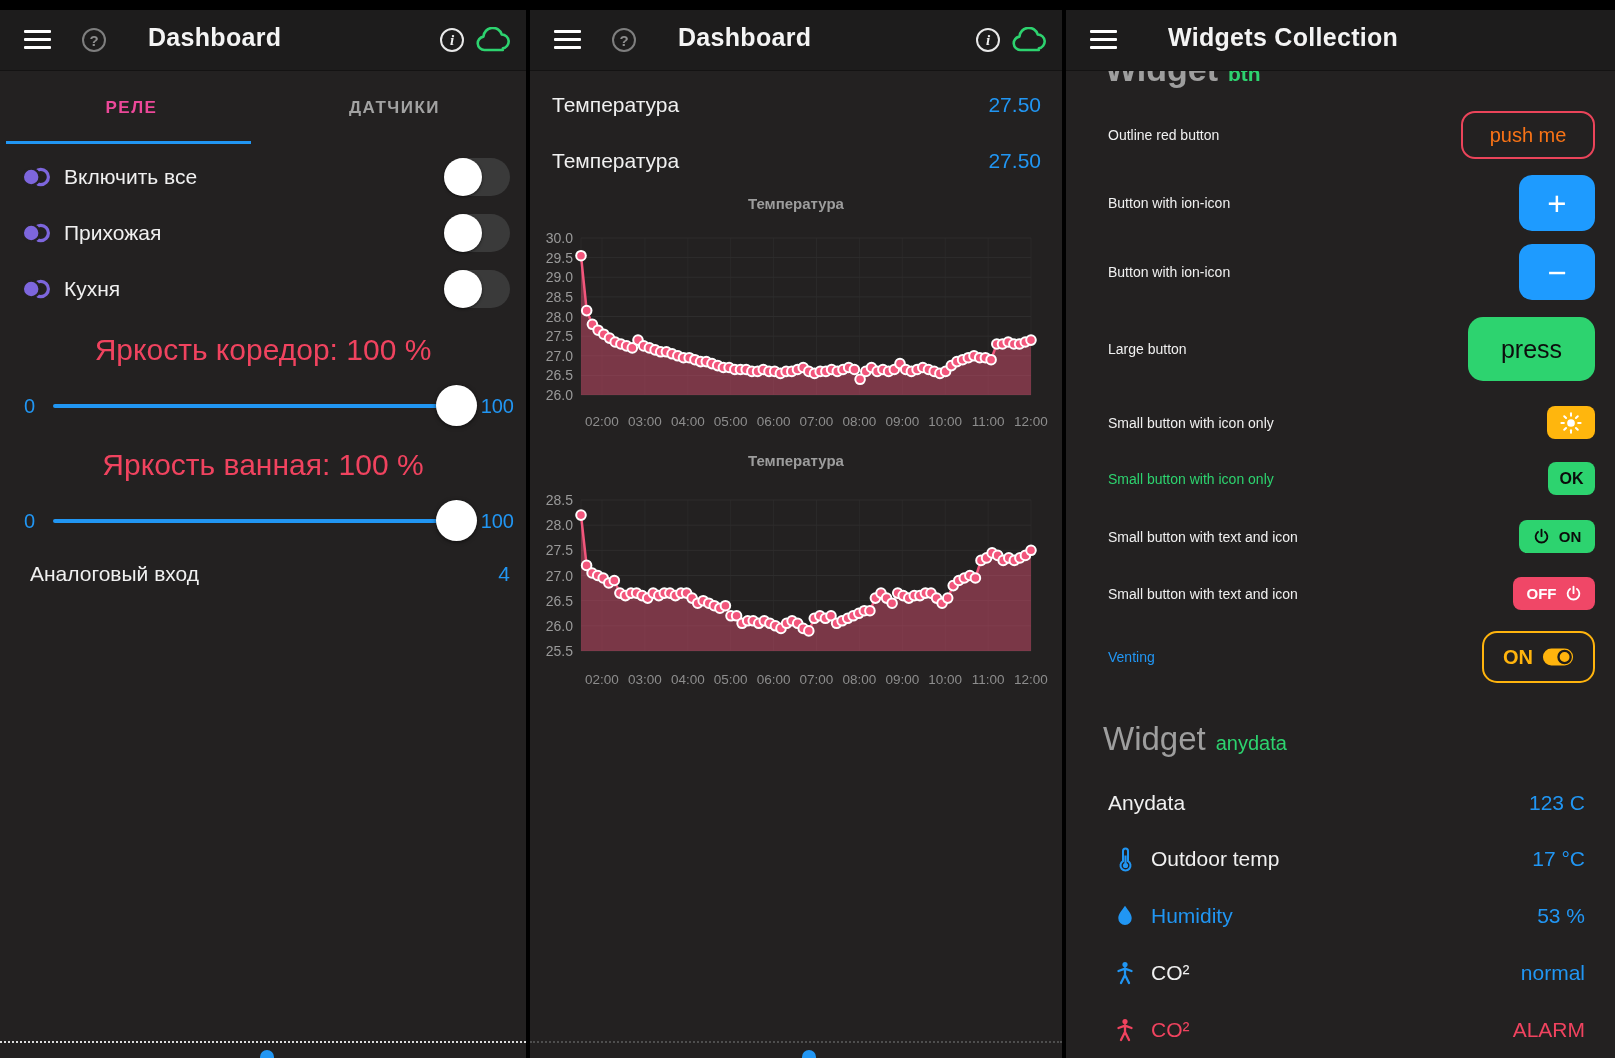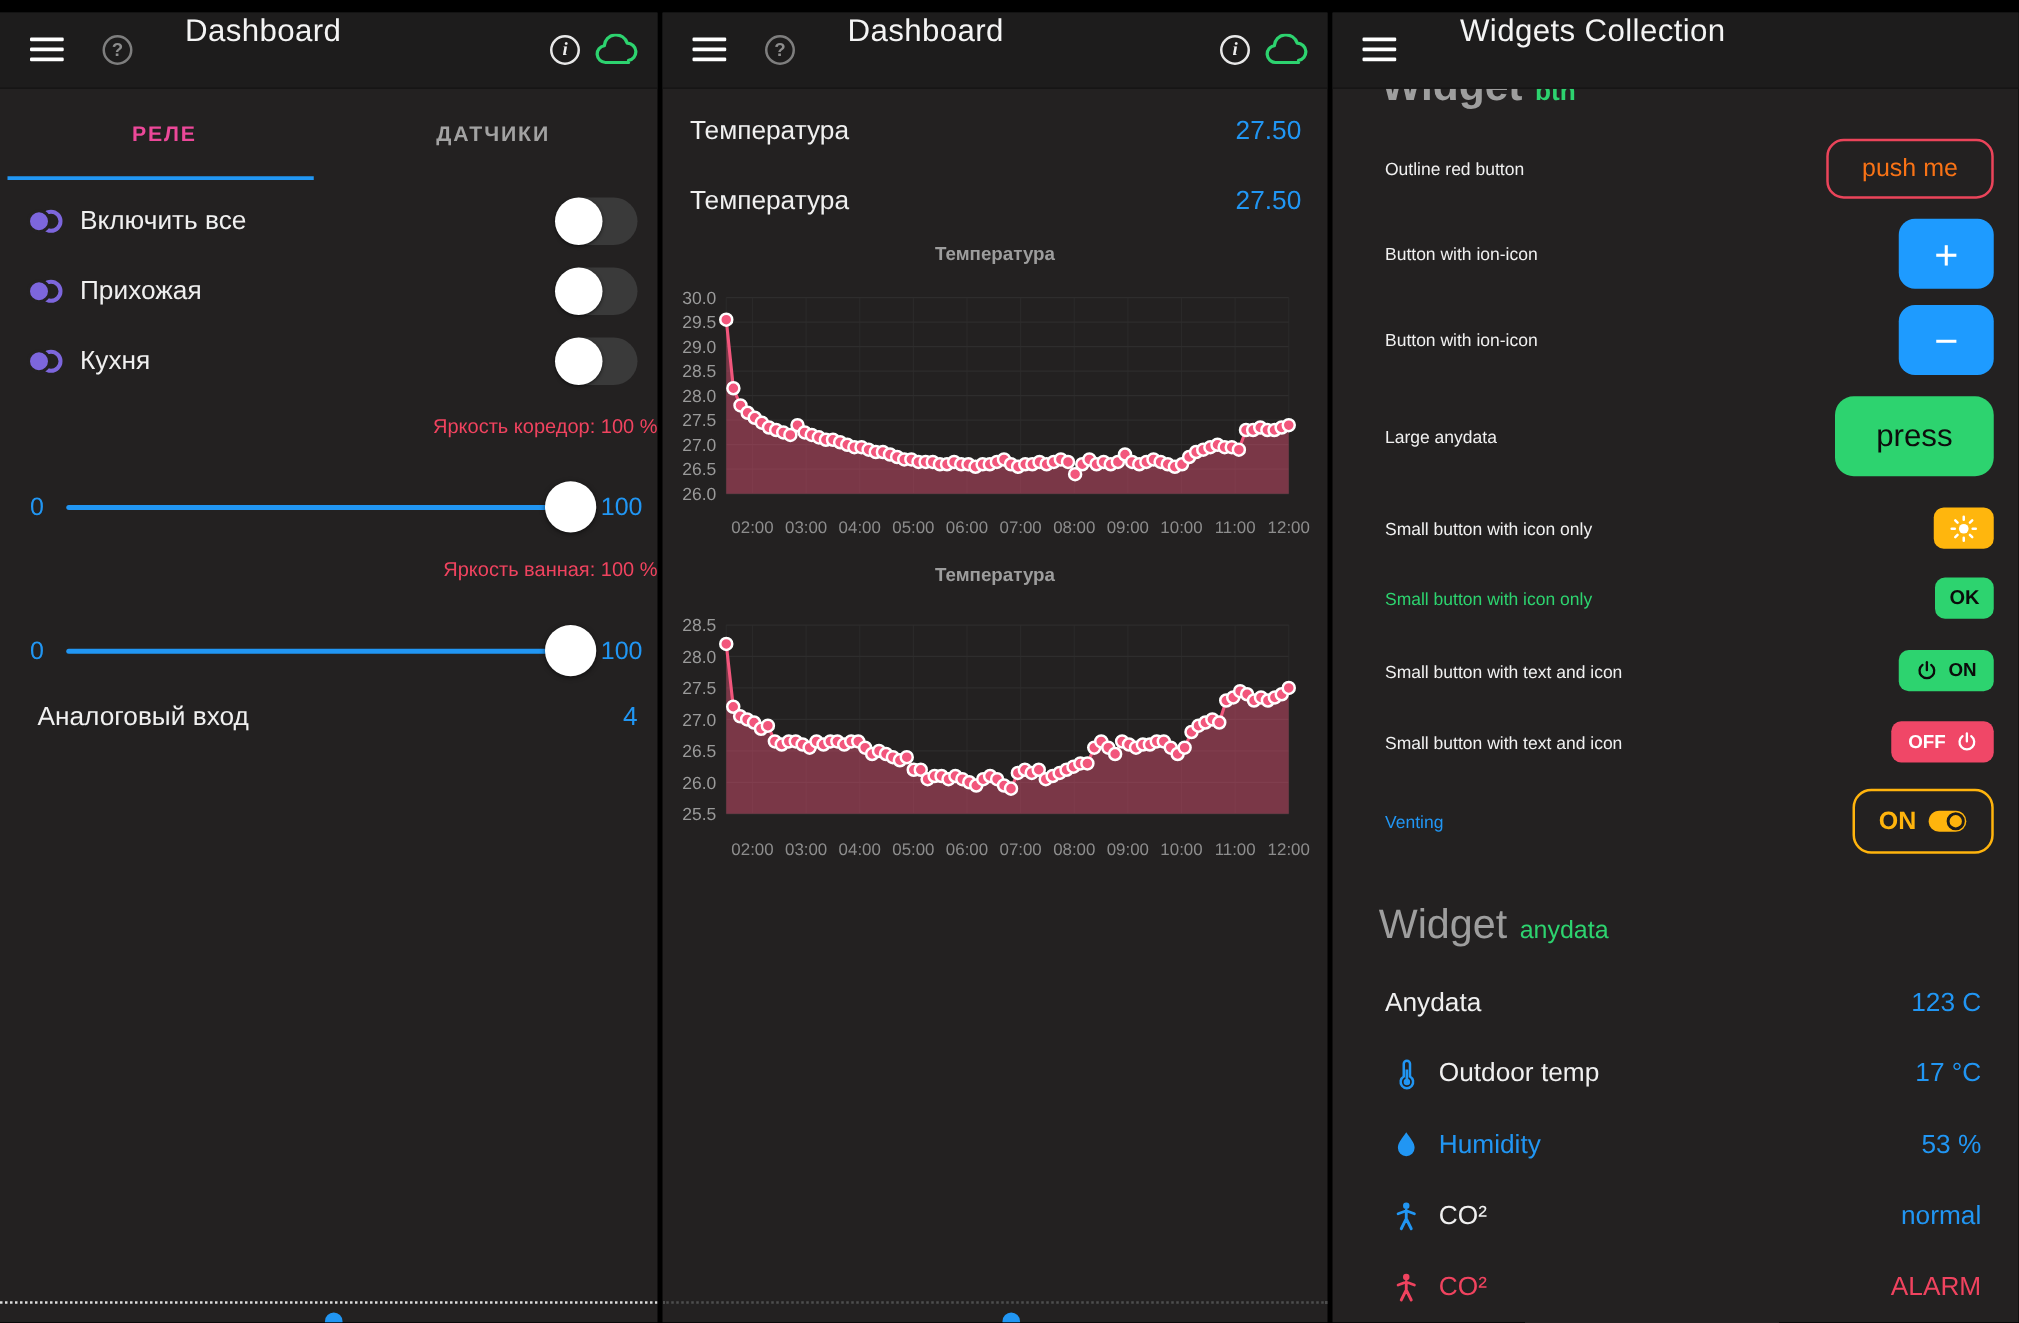--- a/index.html
+++ b/index.html
@@ -7,21 +7,21 @@
   .app{display:flex;gap:4px;width:1615px;height:1058px;}
   .panel{position:relative;background:#232121;height:1048px;margin-top:10px;overflow:hidden;flex:none;}
   .panel-left{width:526px;}
   .panel-mid{width:532px;}
   .panel-right{width:549px;}
 
   
   .hdr{position:absolute;top:0;left:0;right:0;height:60px;background:#1d1c1c;z-index:6;border-bottom:1px solid #141313;}
   .burger{position:absolute;left:24px;top:20px;width:27px;height:19px;cursor:pointer;}
   .burger i{display:block;height:3px;background:#fff;margin-bottom:5px;border-radius:1px;}
-  .hdr-title{position:absolute;left:148px;top:1px;font-size:25px;font-weight:normal;color:#f4f4f4;letter-spacing:.3px;white-space:nowrap;}
+  .hdr-title{position:absolute;left:148px;top:13px;font-size:25px;font-weight:bold;color:#f4f4f4;letter-spacing:.3px;white-space:nowrap;}
   .circ{position:absolute;width:24px;height:24px;border-radius:50%;display:flex;align-items:center;justify-content:center;box-sizing:border-box;}
   .help{left:82px;top:18px;border:2px solid #7e7e7e;color:#8d8d8d;font-size:15px;font-weight:bold;}
   .info{right:62px;top:18px;border:2px solid #e8e8e8;color:#eee;font-size:15px;font-family:"Liberation Serif",serif;font-style:italic;font-weight:bold;}
   .cloud{position:absolute;right:14px;top:17px;width:38px;height:27px;}
 
   
   .tabbar{position:absolute;top:60px;left:0;right:0;height:75px;display:flex;}
   .tab{flex:1;display:flex;align-items:center;justify-content:center;font-size:17px;font-weight:bold;letter-spacing:1.5px;cursor:pointer;}
   .tab.active{color:#ec4899;}
   .tab.inactive{color:#a2a2a2;}
@@ -31,21 +31,21 @@
   .arow{position:absolute;left:0;right:0;display:flex;align-items:center;}
   .lbl{color:#f0f0f0;font-size:21px;}
   .val{color:#2196f3;font-size:21px;margin-left:auto;}
 
   
   .swrow{height:56px;padding-left:20px;}
   .relay-ico{width:32px;height:22px;margin-right:12px;flex:none;}
   .toggle{position:absolute;right:16px;width:66px;height:38px;border-radius:19px;background:#3a3a3a;cursor:pointer;}
   .toggle .knob{position:absolute;left:0;top:0;width:38px;height:38px;border-radius:50%;background:#fff;box-shadow:0 1px 3px rgba(0,0,0,.6);}
 
-  .redlabel{position:absolute;left:0;right:0;text-align:right;color:#f0435f;font-size:16px;}
+  .redlabel{position:absolute;left:0;right:0;text-align:center;color:#f0435f;font-size:30px;}
   .slider{height:44px;padding:0 12px 0 24px;}
   .slider .minl,.slider .maxl{color:#2196f3;font-size:20px;flex:none;}
   .slider .track{flex:1;height:4px;background:#2196f3;margin:0 0 0 18px;position:relative;border-radius:2px;}
   .slider .sknob{position:absolute;right:-4px;top:-19px;width:41px;height:41px;border-radius:50%;background:#fff;box-shadow:0 1px 4px rgba(0,0,0,.6);cursor:pointer;}
   .slider .maxl{margin-left:8px;}
 
   
   .vrow{height:34px;padding:0 21px 0 22px;}
   .chart{position:absolute;left:0;width:532px;}
   .chart-title{text-align:center;color:#9d9d9d;font-size:15px;font-weight:bold;height:26px;}
@@ -485,21 +485,21 @@
       <span class="rlabel">Button with ion-icon</span>
       <button class="rbtn btn-blue">+</button>
     </div>
 
     <div class="rrow" style="top:234px;height:56px">
       <span class="rlabel">Button with ion-icon</span>
       <button class="rbtn btn-blue">−</button>
     </div>
 
     <div class="rrow" style="top:307px;height:64px">
-      <span class="rlabel">Large anydata</span>
+      <span class="rlabel">Large button</span>
       <button class="rbtn btn-press">press</button>
     </div>
 
     <div class="rrow" style="top:396px;height:33px">
       <span class="rlabel">Small button with icon only</span>
       <button class="rbtn btn-small btn-sun">
         <svg width="22" height="22" viewBox="0 0 24 24">
           <circle cx="12" cy="12" r="4.2" fill="#fff"></circle>
           <g stroke="#fff" stroke-width="2.2" stroke-linecap="round">
             <line x1="12" y1="1.5" x2="12" y2="4.2"></line>

